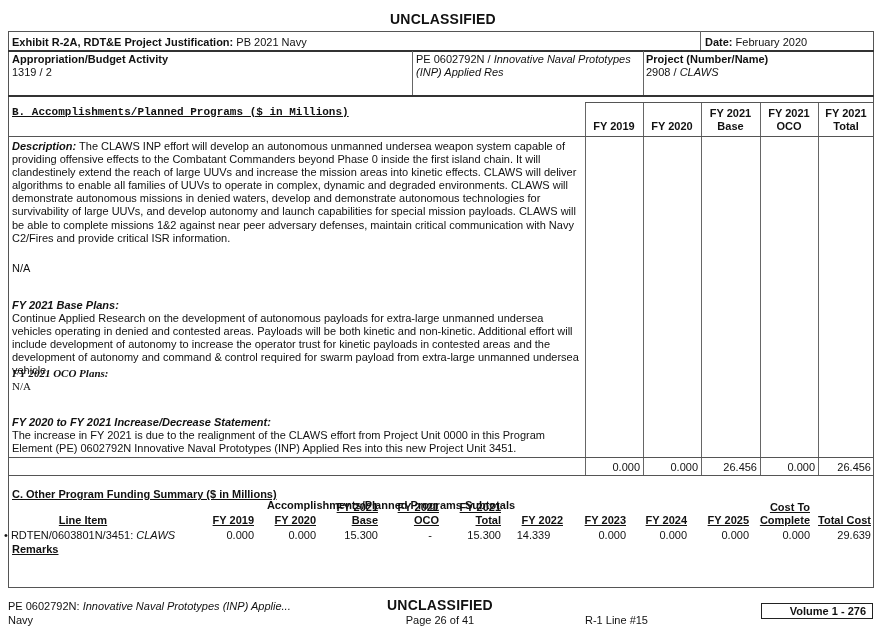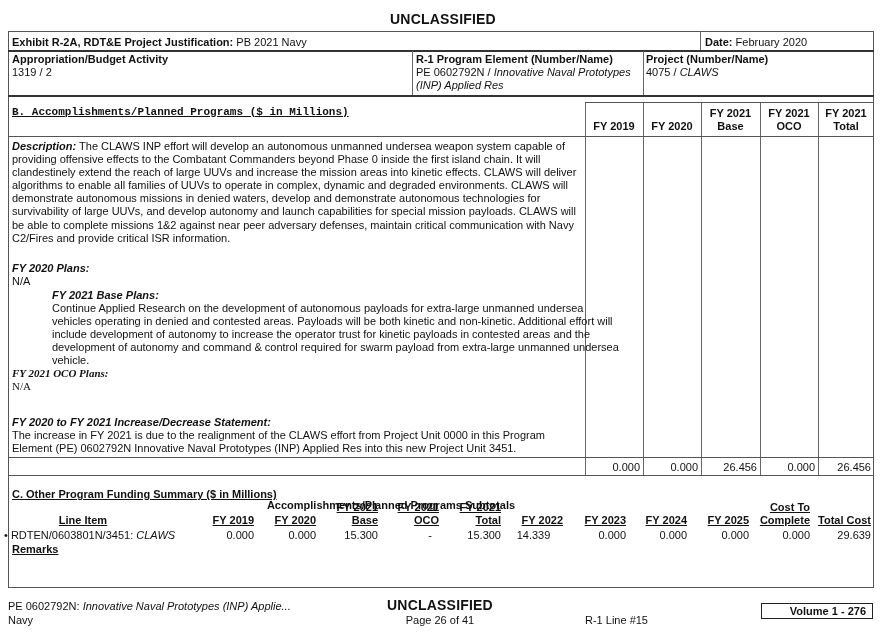--- a/index.html
+++ b/index.html
@@ -49,32 +49,31 @@
   <span>February 2020</span>
 </div>
 <div class="hline thick" style="left:8px; top:50px; width:866px;"></div>
 
 <div class="cell-text" style="left:12px; top:53px;">
   <div class="bold">Appropriation/Budget Activity</div>
   <div>1319 / 2</div>
 </div>
 <div class="vline" style="left:412px; top:51px; height:44px;"></div>
 <div class="cell-text" style="left:416px; top:53px;">
-  <div class="bold">R-1 Program Element (Number/Name)</div>
   <div>
     <span>PE 0602792N /</span>
     <span class="ital">Innovative Naval Prototypes</span>
   </div>
   <div class="ital">(INP) Applied Res</div>
 </div>
 <div class="vline" style="left:643px; top:51px; height:44px;"></div>
 <div class="cell-text" style="left:646px; top:53px;">
   <div class="bold">Project (Number/Name)</div>
   <div>
-    <span>4075 /</span>
+    <span>2908 /</span>
     <span class="ital">CLAWS</span>
   </div>
 </div>
 <div class="hline thick" style="left:8px; top:95px; width:866px;"></div>
 
 <div class="cell-text bold ul" style="left:12px; top:106px;font-family:Liberation Mono, monospace;">B. Accomplishments/Planned Programs ($ in Millions)</div>
 
 <div class="vline" style="left:585px; top:102px; height:373px;"></div>
 <div class="vline" style="left:643px; top:102px; height:373px;"></div>
 <div class="vline" style="left:701px; top:102px; height:373px;"></div>
@@ -103,25 +102,24 @@
     <div>Total</div>
 </div>
 <div class="hline" style="left:8px; top:136px; width:866px;"></div>
 
 <div class="para" style="top:140px;">
   <span class="lbl">Description:</span>
   <span>The CLAWS INP effort will develop an autonomous unmanned undersea weapon system capable of providing offensive effects to the Combatant Commanders beyond Phase 0 inside the first island chain. It will clandestinely extend the reach of large UUVs and increase the mission areas into kinetic effects. CLAWS will deliver algorithms to enable all families of UUVs to operate in complex, dynamic and degraded environments. CLAWS will demonstrate autonomous missions in denied waters, develop and demonstrate autonomous technologies for survivability of large UUVs, and develop autonomy and launch capabilities for special mission payloads. CLAWS will be able to complete missions 1&amp;2 against near peer adversary defenses, maintain critical communication with Navy C2/Fires and provide critical ISR information.</span>
 </div>
 
 <div class="para" style="top:262px;">
-  <div class="lbl">FY 2020 Plans:</div>
   <div>N/A</div>
 </div>
 
-<div class="para" style="top:289px;margin-left:40px;">
+<div class="para" style="top:299px;">
   <div class="lbl">FY 2021 Base Plans:</div>
   <div>Continue Applied Research on the development of autonomous payloads for extra-large unmanned undersea vehicles operating in denied and contested areas. Payloads will be both kinetic and non-kinetic. Additional effort will include development of autonomy to increase the operator trust for kinetic payloads in contested areas and the development of autonomy and command &amp; control required for swarm payload from extra-large unmanned undersea vehicle.</div>
 </div>
 
 <div class="para" style="top:367px;font-family:Liberation Serif, serif;">
   <div class="lbl">FY 2021 OCO Plans:</div>
   <div>N/A</div>
 </div>
 
 <div class="para" style="top:416px;">

